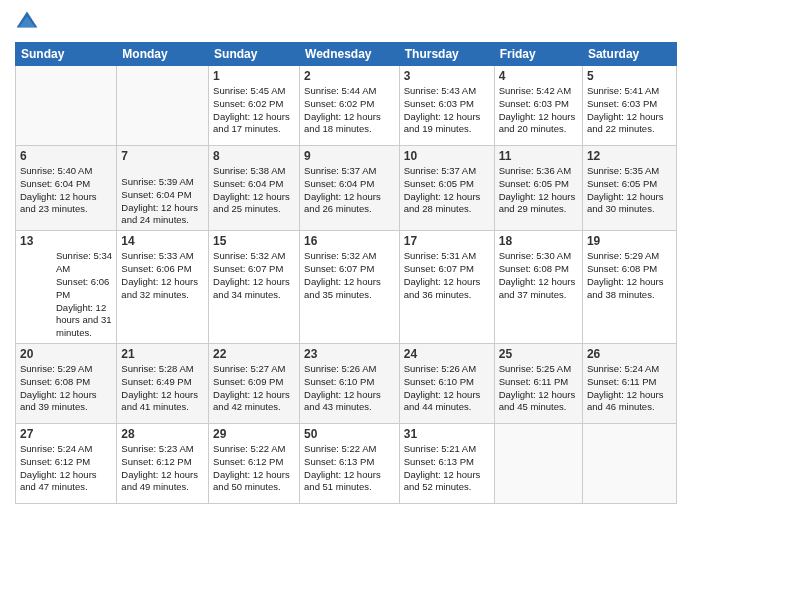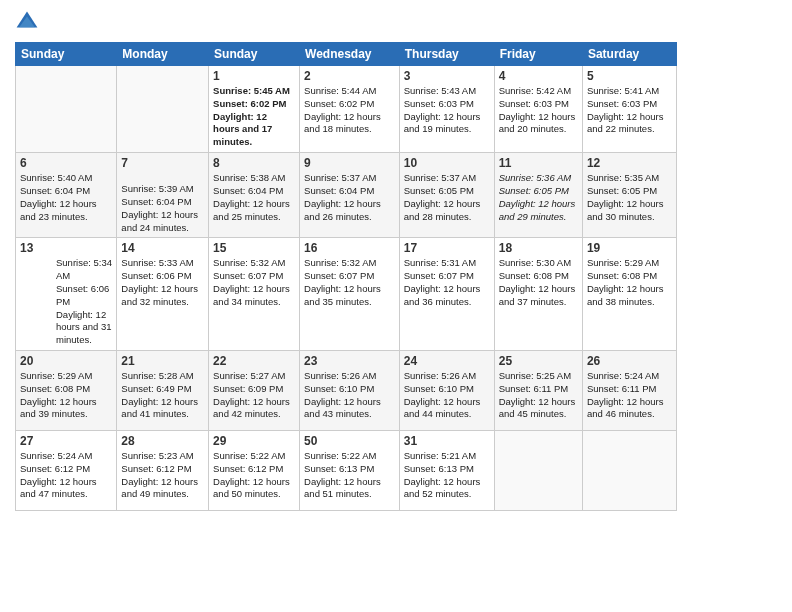--- a/index.html
+++ b/index.html
@@ -123,21 +123,21 @@
         <th>Friday</th>
         <th>Saturday</th>
       </tr>
     </thead>
     <tbody id="calendar-body">
     <tr>
           <td class="empty"></td>
           <td class="empty"></td>
           <td>
             <span class="day-number">1</span>
-            <div class="day-info" style="white-space: pre-line; font-weight: bold;">Sunrise: 5:45 AM
+            <div class="day-info" style="white-space: pre-line;">Sunrise: 5:45 AM
 Sunset: 6:02 PM
 Daylight: 12 hours and 17 minutes.</div>
           </td>
           <td>
             <span class="day-number">2</span>
             <div class="day-info" style="white-space: pre-line;">Sunrise: 5:44 AM
 Sunset: 6:02 PM
 Daylight: 12 hours and 18 minutes.</div>
           </td>
           <td>
@@ -185,21 +185,21 @@
 Daylight: 12 hours and 26 minutes.</div>
           </td>
           <td>
             <span class="day-number">10</span>
             <div class="day-info" style="white-space: pre-line;">Sunrise: 5:37 AM
 Sunset: 6:05 PM
 Daylight: 12 hours and 28 minutes.</div>
           </td>
           <td>
             <span class="day-number">11</span>
-            <div class="day-info" style="white-space: pre-line; font-style: italic;">Sunrise: 5:36 AM
+            <div class="day-info" style="white-space: pre-line;">Sunrise: 5:36 AM
 Sunset: 6:05 PM
 Daylight: 12 hours and 29 minutes.</div>
           </td>
           <td>
             <span class="day-number">12</span>
             <div class="day-info" style="white-space: pre-line;">Sunrise: 5:35 AM
 Sunset: 6:05 PM
 Daylight: 12 hours and 30 minutes.</div>
           </td>
         </tr>

